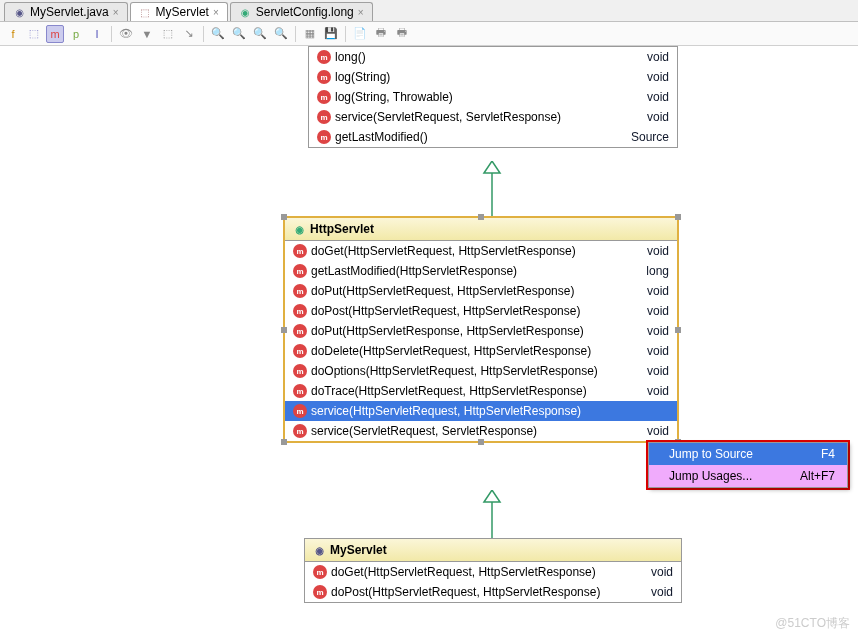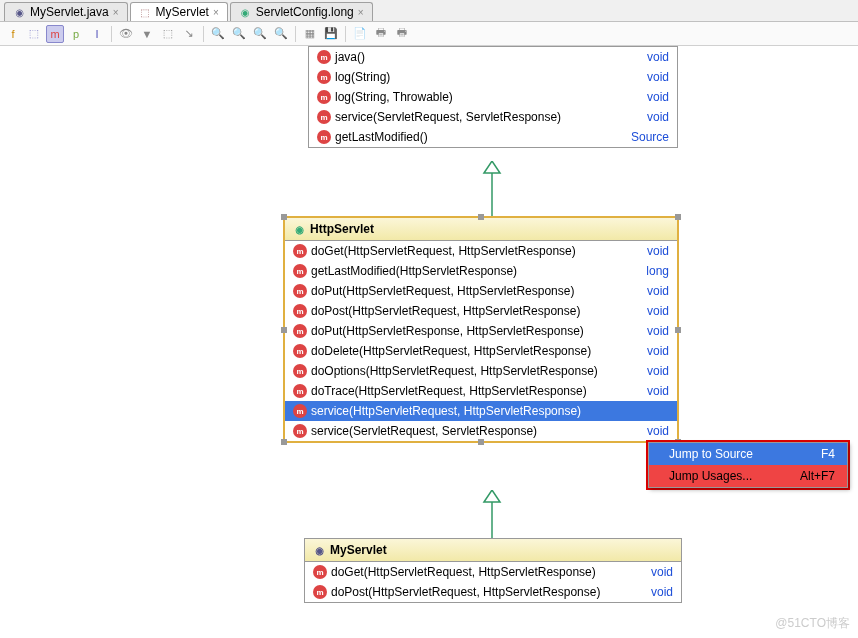--- a/index.html
+++ b/index.html
@@ -24,32 +24,32 @@
 
 .canvas { position: relative; width: 100%; height: calc(100% - 46px); background: #fff; }
 .cls-box { position: absolute; border: 1px solid #999; background: #fff; }
 .cls-box.sel { border: 2px solid #e0b040; }
 .cls-title { display: flex; align-items: center; gap: 4px; padding: 4px 8px; background: linear-gradient(#fbf6d8,#f2e9a8); border-bottom: 1px solid #999; font-weight: bold; }
 .cls-body { }
 .member { display: flex; align-items: center; justify-content: space-between; padding: 3px 8px; gap: 10px; }
 .member.sel { background: #3c78e0; color: #fff; }
 .m-left { display: flex; align-items: center; gap: 4px; }
 .m-icon { width: 14px; height: 14px; border-radius: 50%; display: flex; align-items: center; justify-content: center; font-size: 8px; font-weight: bold; color: #fff; background: #d44; flex-shrink: 0; }
-.m-type { color: #1d4ed8; }
+.m-type { color: #0f172a; }
 .member.sel .m-type { color: #fff; }
 .handle { position: absolute; width: 6px; height: 6px; background: #999; }
 
 
 .arrow { position: absolute; pointer-events: none; }
 .arrow-line { stroke: #396; stroke-width: 1.5; fill: none; }
 .arrow-head { fill: #fff; stroke: #396; stroke-width: 1.5; }
 
 
 .ctx-wrap { position: absolute; border: 2px solid #d00; }
-.ctx { background: #ef4444; border: 1px solid #999; box-shadow: 2px 2px 4px rgba(0,0,0,.3); min-width: 200px; }
+.ctx { background: #f0abfc; border: 1px solid #999; box-shadow: 2px 2px 4px rgba(0,0,0,.3); min-width: 200px; }
 .ctx-item { display: flex; align-items: center; justify-content: space-between; padding: 4px 12px 4px 20px; }
 .ctx-item.sel { background: #3c78e0; color: #fff; }
 .ctx-arrow { font-size: 10px; }
 
 
 .watermark { position: absolute; bottom: 6px; right: 8px; color: #ccc; font-size: 12px; }
 </style>
 </head>
 <body>
 
@@ -96,21 +96,21 @@
   <span class="tbtn" style="color:#888">🖶</span>
 </div>
 
 <div class="canvas">
 
   <div class="cls-box" style="left:308px;top:0;width:370px;">
     <div class="cls-body" id="top-members">
         <div class="member">
           <span class="m-left">
             <span class="m-icon">m</span>
-            <span>java()</span>
+            <span>long()</span>
           </span>
           <span class="m-type">void</span>
         </div>
         <div class="member">
           <span class="m-left">
             <span class="m-icon">m</span>
             <span>log(String)</span>
           </span>
           <span class="m-type">void</span>
         </div>

